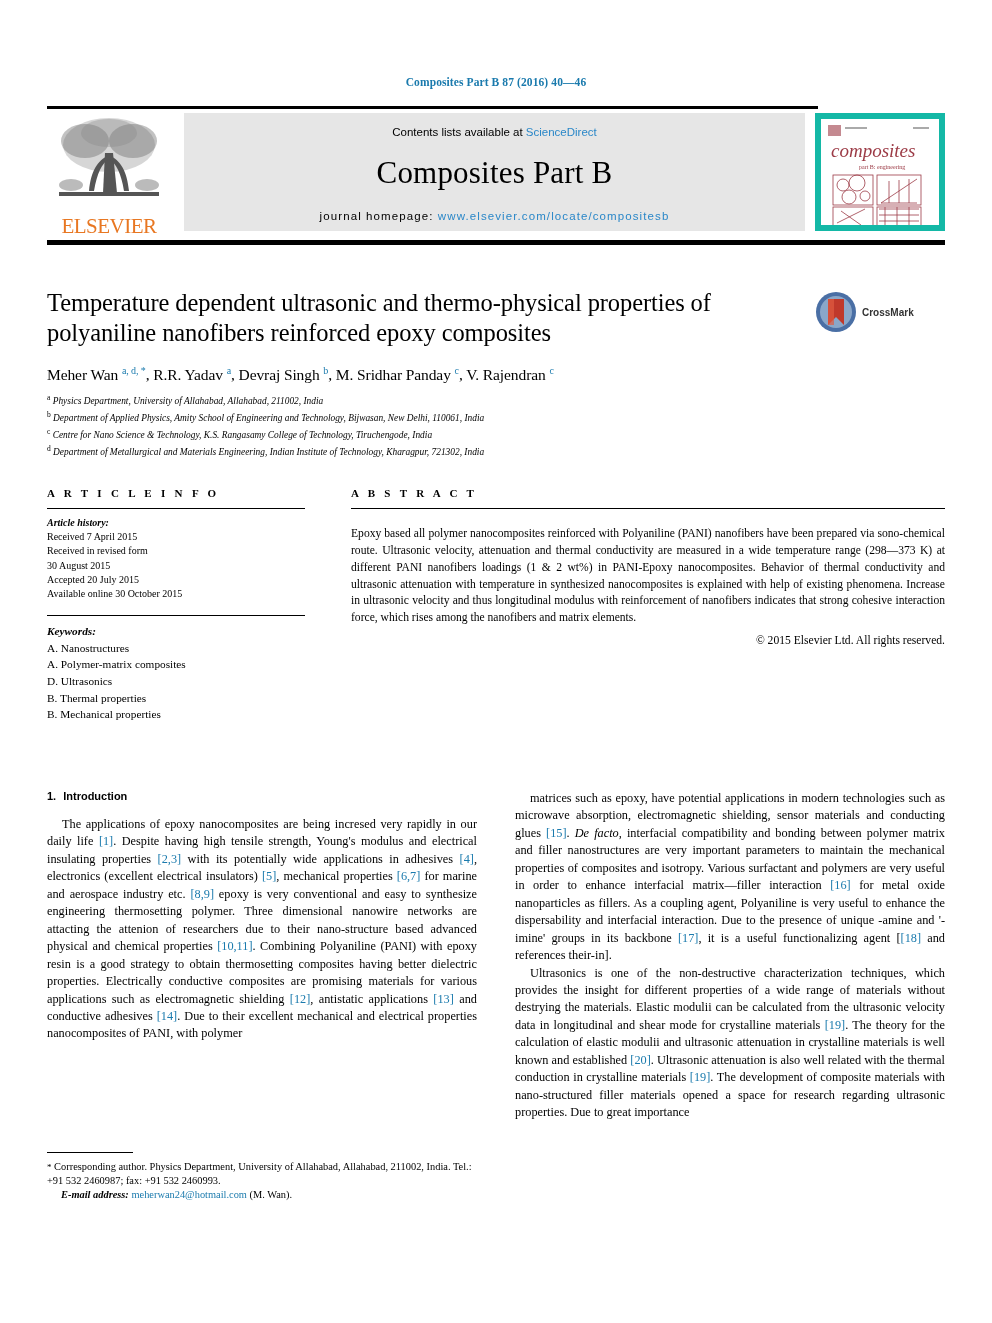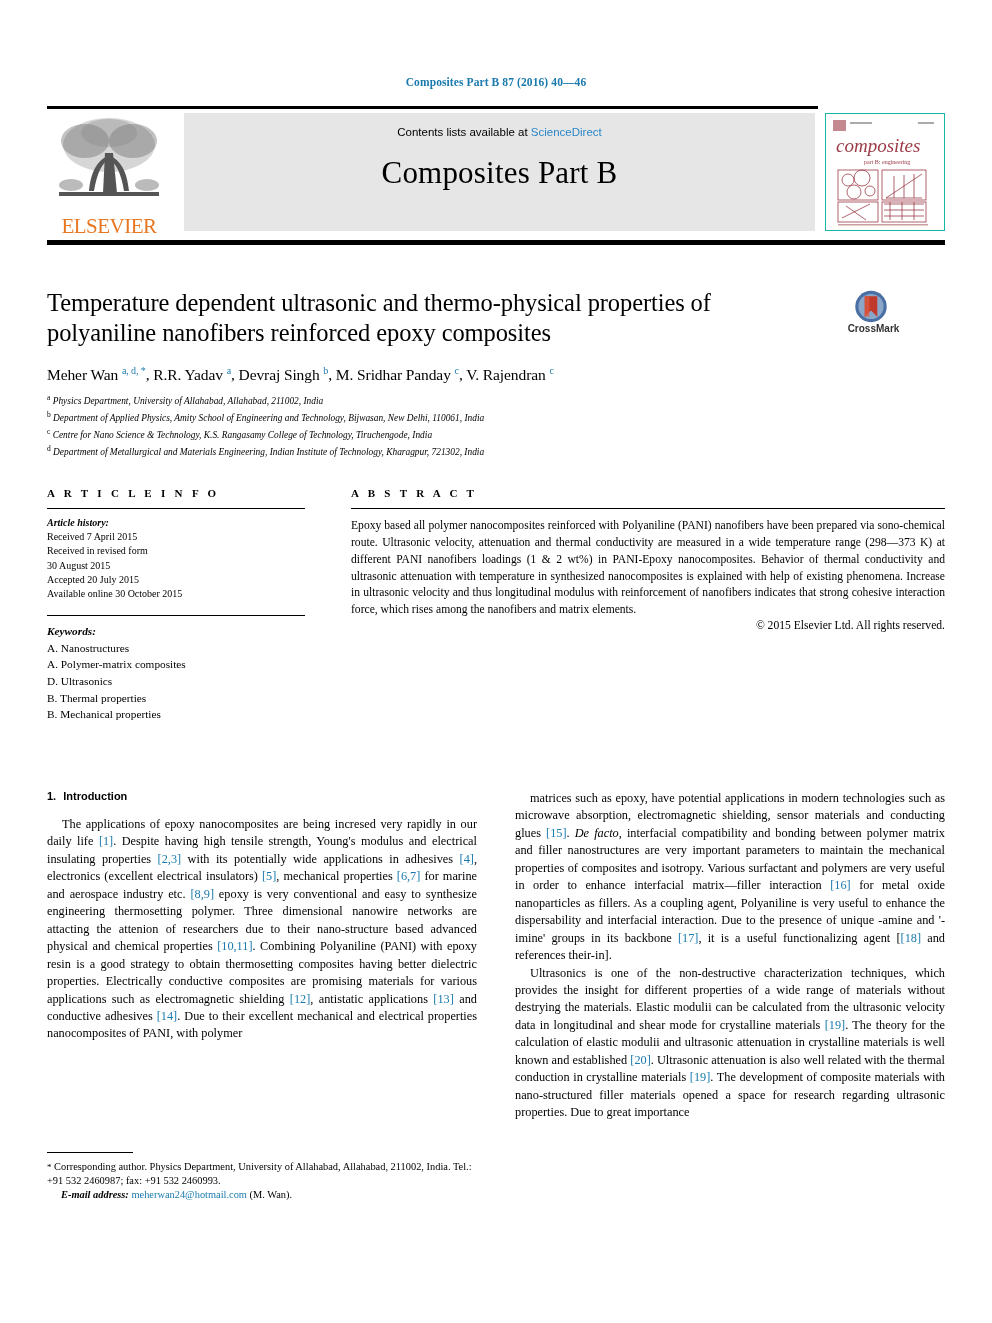--- a/index.html
+++ b/index.html
@@ -96,21 +96,21 @@
     position: absolute;
     left: 0; right: 0; bottom: 9px;
     letter-spacing: 1.1px;
   }
   .homepage-line .hp-label { color:#000; }
   .homepage-line .hp-url { color: #2a87c8; }
   .cover-thumb {
     flex: 0 0 118px;
     width: 118px;
     margin-left: 10px;
-    border: 1px solid #14b8a6;
+    border: 6px solid #14b8a6;
     background: #fff;
     position: relative;
     overflow: hidden;
   }
   .rule-thick {
     position: absolute;
     left: 47px; top: 240px;
     width: 898px;
     height: 5px;
     background: #000;
@@ -128,21 +128,20 @@
     width: 770px;
     font-family: "Liberation Serif", serif;
     letter-spacing: -0.1px;
   }
   .crossmark {
     position: absolute;
     right: 18px; top: 2px;
     width: 112px; height: 44px;
     display: flex;
     align-items: center;
-    flex-direction: column;
   }
   .cm-label {
     font-family: "Liberation Sans", sans-serif;
     font-size: 10px;
     font-weight: bold;
     margin-left: 5px;
     color: #333;
   }
   .authors {
     margin-top: 17px;
@@ -177,26 +176,27 @@
     letter-spacing: 3.3px;
   }
   .hr-thin { border-top: 1px solid #000; margin-top: 9px; }
   .hist-block { margin-top: 7px; font-size: 10px; line-height: 1.42; }
   .hist-block .it { font-style: italic; font-weight: bold; }
   .hr-thin2 { border-top: 1px solid #000; margin-top: 14px; }
   .kw-block { margin-top: 7px; font-size: 11.3px; line-height: 1.47; }
   .kw-block .it { font-style: italic; font-weight: bold; }
 
   .abs-body {
-    margin-top: 9px;
+    margin-top: 17px;
     font-size: 11.6px;
     line-height: 1.455;
     text-align: justify;
   }
   .abs-copy {
+    margin-top: 7px;
     text-align: right;
     font-size: 11.6px;
   }
 
   
   .body-cols {
     position: absolute;
     left: 47px; top: 790px;
     width: 898px;
     display: flex;
@@ -274,20 +274,23 @@
           </g>
         </svg>
         <div class="elsevier-word">ELSEVIER</div>
       </div>
 
       <div class="mast-center">
         <div class="contents-line">
           <span>Contents lists available at </span><a href="#">ScienceDirect</a>
         </div>
         <div class="journal-title">Composites Part B</div>
+        <div class="homepage-line">
+          <span class="hp-label">journal homepage: </span><span class="hp-url">www.elsevier.com/locate/compositesb</span>
+        </div>
       </div>
 
       <div class="cover-thumb">
         <svg width="116" height="116" viewBox="0 0 116 116">
           <rect x="0" y="0" width="116" height="116" fill="#ffffff"></rect>
           <rect x="7" y="6" width="13" height="11" fill="#9c3b46" opacity="0.6"></rect>
           <rect x="24" y="8" width="22" height="2" fill="#aaa"></rect>
           <rect x="92" y="8" width="16" height="2" fill="#aaa"></rect>
           <text x="10" y="38" font-family="Liberation Serif, serif" font-size="19" font-style="italic" fill="#9c3b46">composites</text>
           <text x="38" y="50" font-family="Liberation Serif, serif" font-size="6" fill="#9c3b46">part B: engineering</text>

